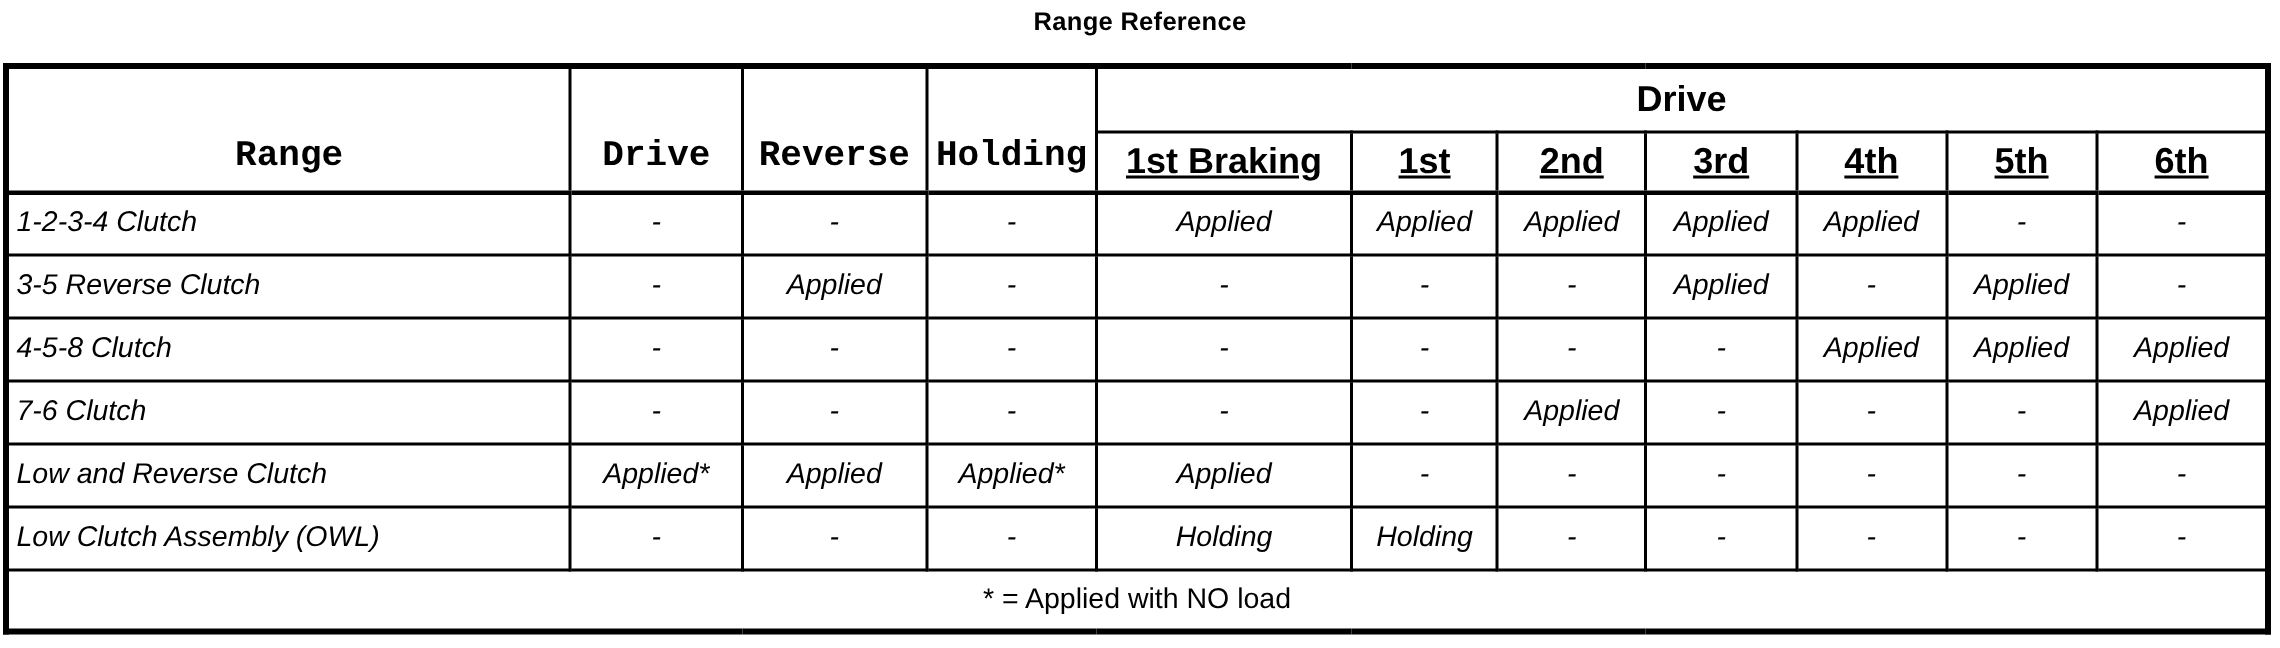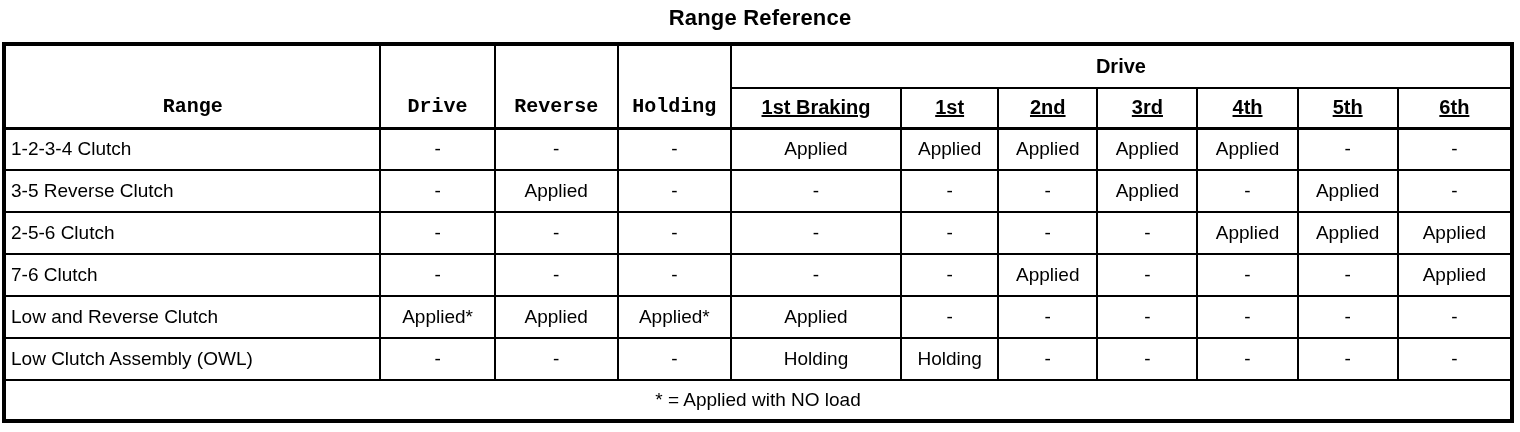--- a/index.html
+++ b/index.html
@@ -10,21 +10,21 @@
     height: 432px;
     font-family: "Liberation Sans", sans-serif;
     color: #000000;
     overflow: hidden;
   }
   .page-title {
     height: 42px;
     box-sizing: border-box;
     padding-top: 5px;
     text-align: center;
-    font-size: 22px;
+    font-size: 17px;
     font-weight: bold;
     letter-spacing: 0.2px;
   }
   table.range-table {
     border-collapse: collapse;
     table-layout: fixed;
     margin-left: 2px;
     width: 1512px;
     border: 4px solid #000000;
   }
@@ -32,30 +32,30 @@
   .range-table td {
     border: 2px solid #000000;
     text-align: center;
     vertical-align: middle;
     white-space: nowrap;
     overflow: hidden;
     padding: 0;
     box-sizing: border-box;
   }
   .range-table th {
-    font-size: 20px;
+    font-size: 24px;
     font-weight: bold;
   }
   .range-table td {
     font-size: 19px;
     font-weight: normal;
   }
   tr.header-top   { height: 44px; }
   tr.header-sub   { height: 40px; text-decoration: underline; }
-  tbody tr        { height: 42px; }
+  tbody tr        { height: 42px; font-style: italic; }
   tfoot tr        { height: 41px; }
   th.tall {
     vertical-align: bottom;
     padding-bottom: 9px;
     font-family: Liberation Mono, monospace;
   }
   tbody tr:first-child td { border-top: 3px solid #000000; }
   td.row-label {
     text-align: left;
     padding-left: 5px;
@@ -125,21 +125,21 @@
       <td>-</td>
       <td>-</td>
       <td>-</td>
       <td>-</td>
       <td>Applied</td>
       <td>-</td>
       <td>Applied</td>
       <td>-</td>
     </tr>
     <tr>
-      <td class="row-label">2-5-6 Clutch</td>
+      <td class="row-label">4-5-8 Clutch</td>
       <td>-</td>
       <td>-</td>
       <td>-</td>
       <td>-</td>
       <td>-</td>
       <td>-</td>
       <td>-</td>
       <td>Applied</td>
       <td>Applied</td>
       <td>Applied</td>

